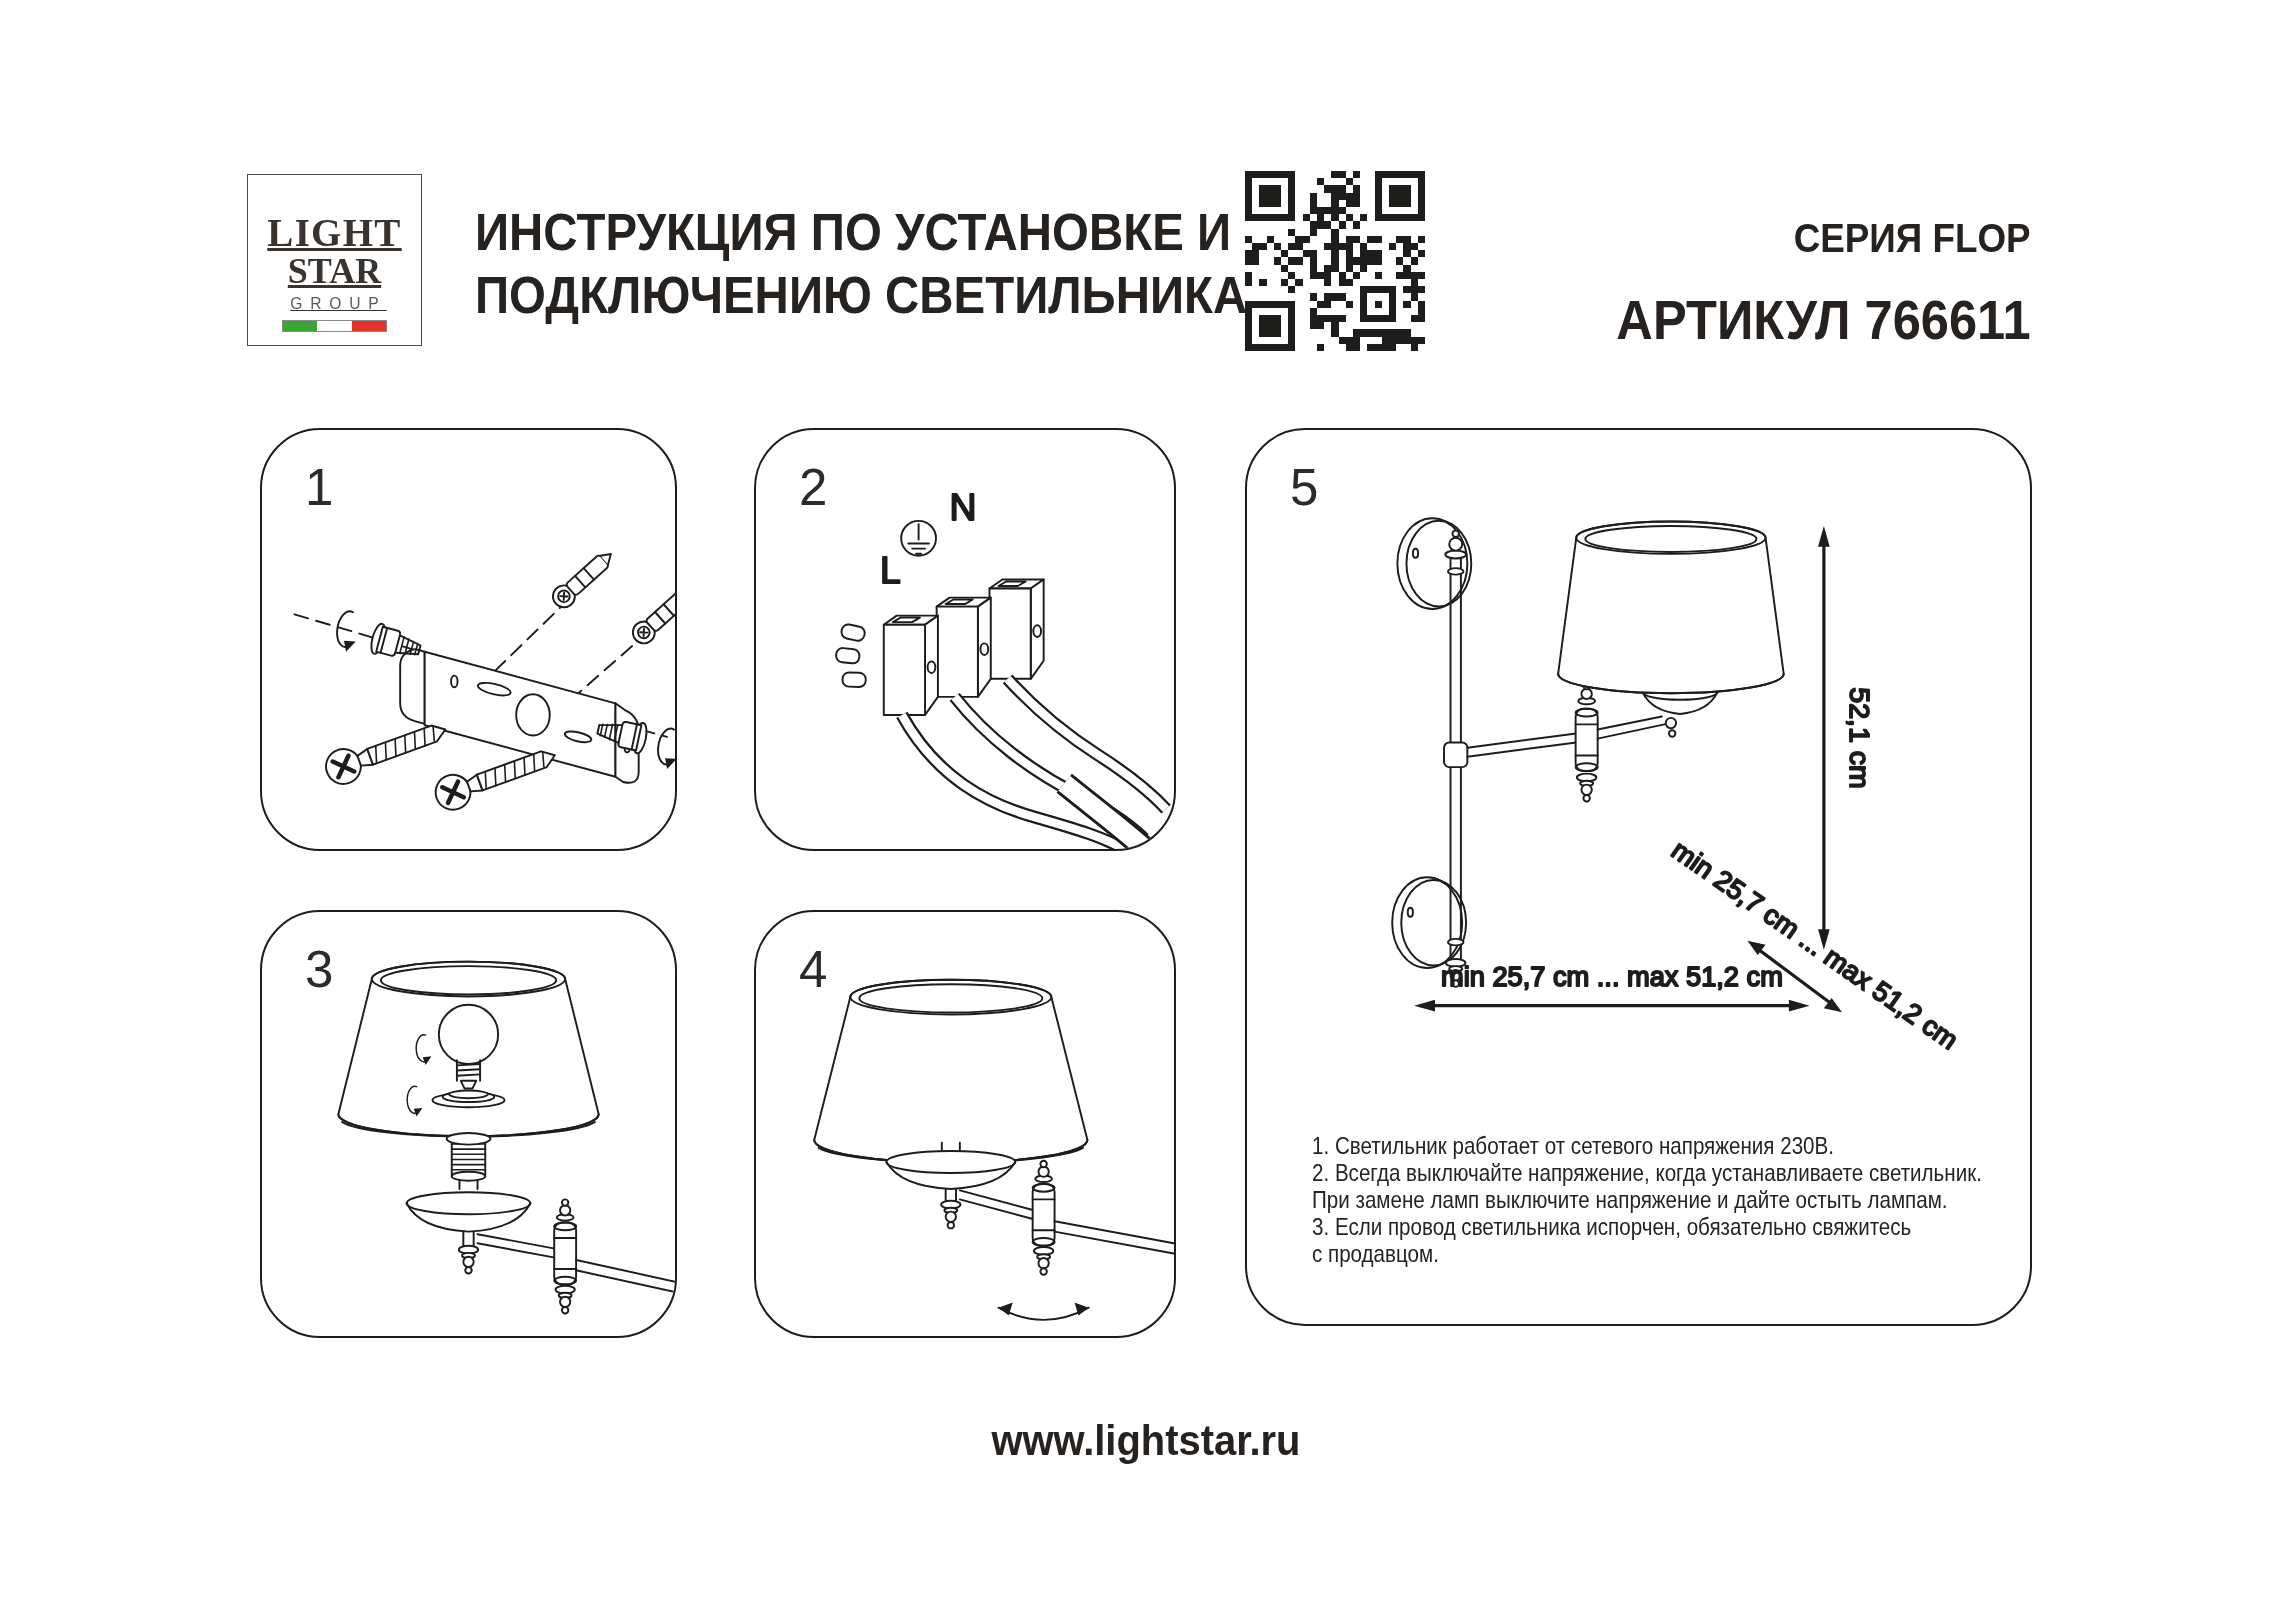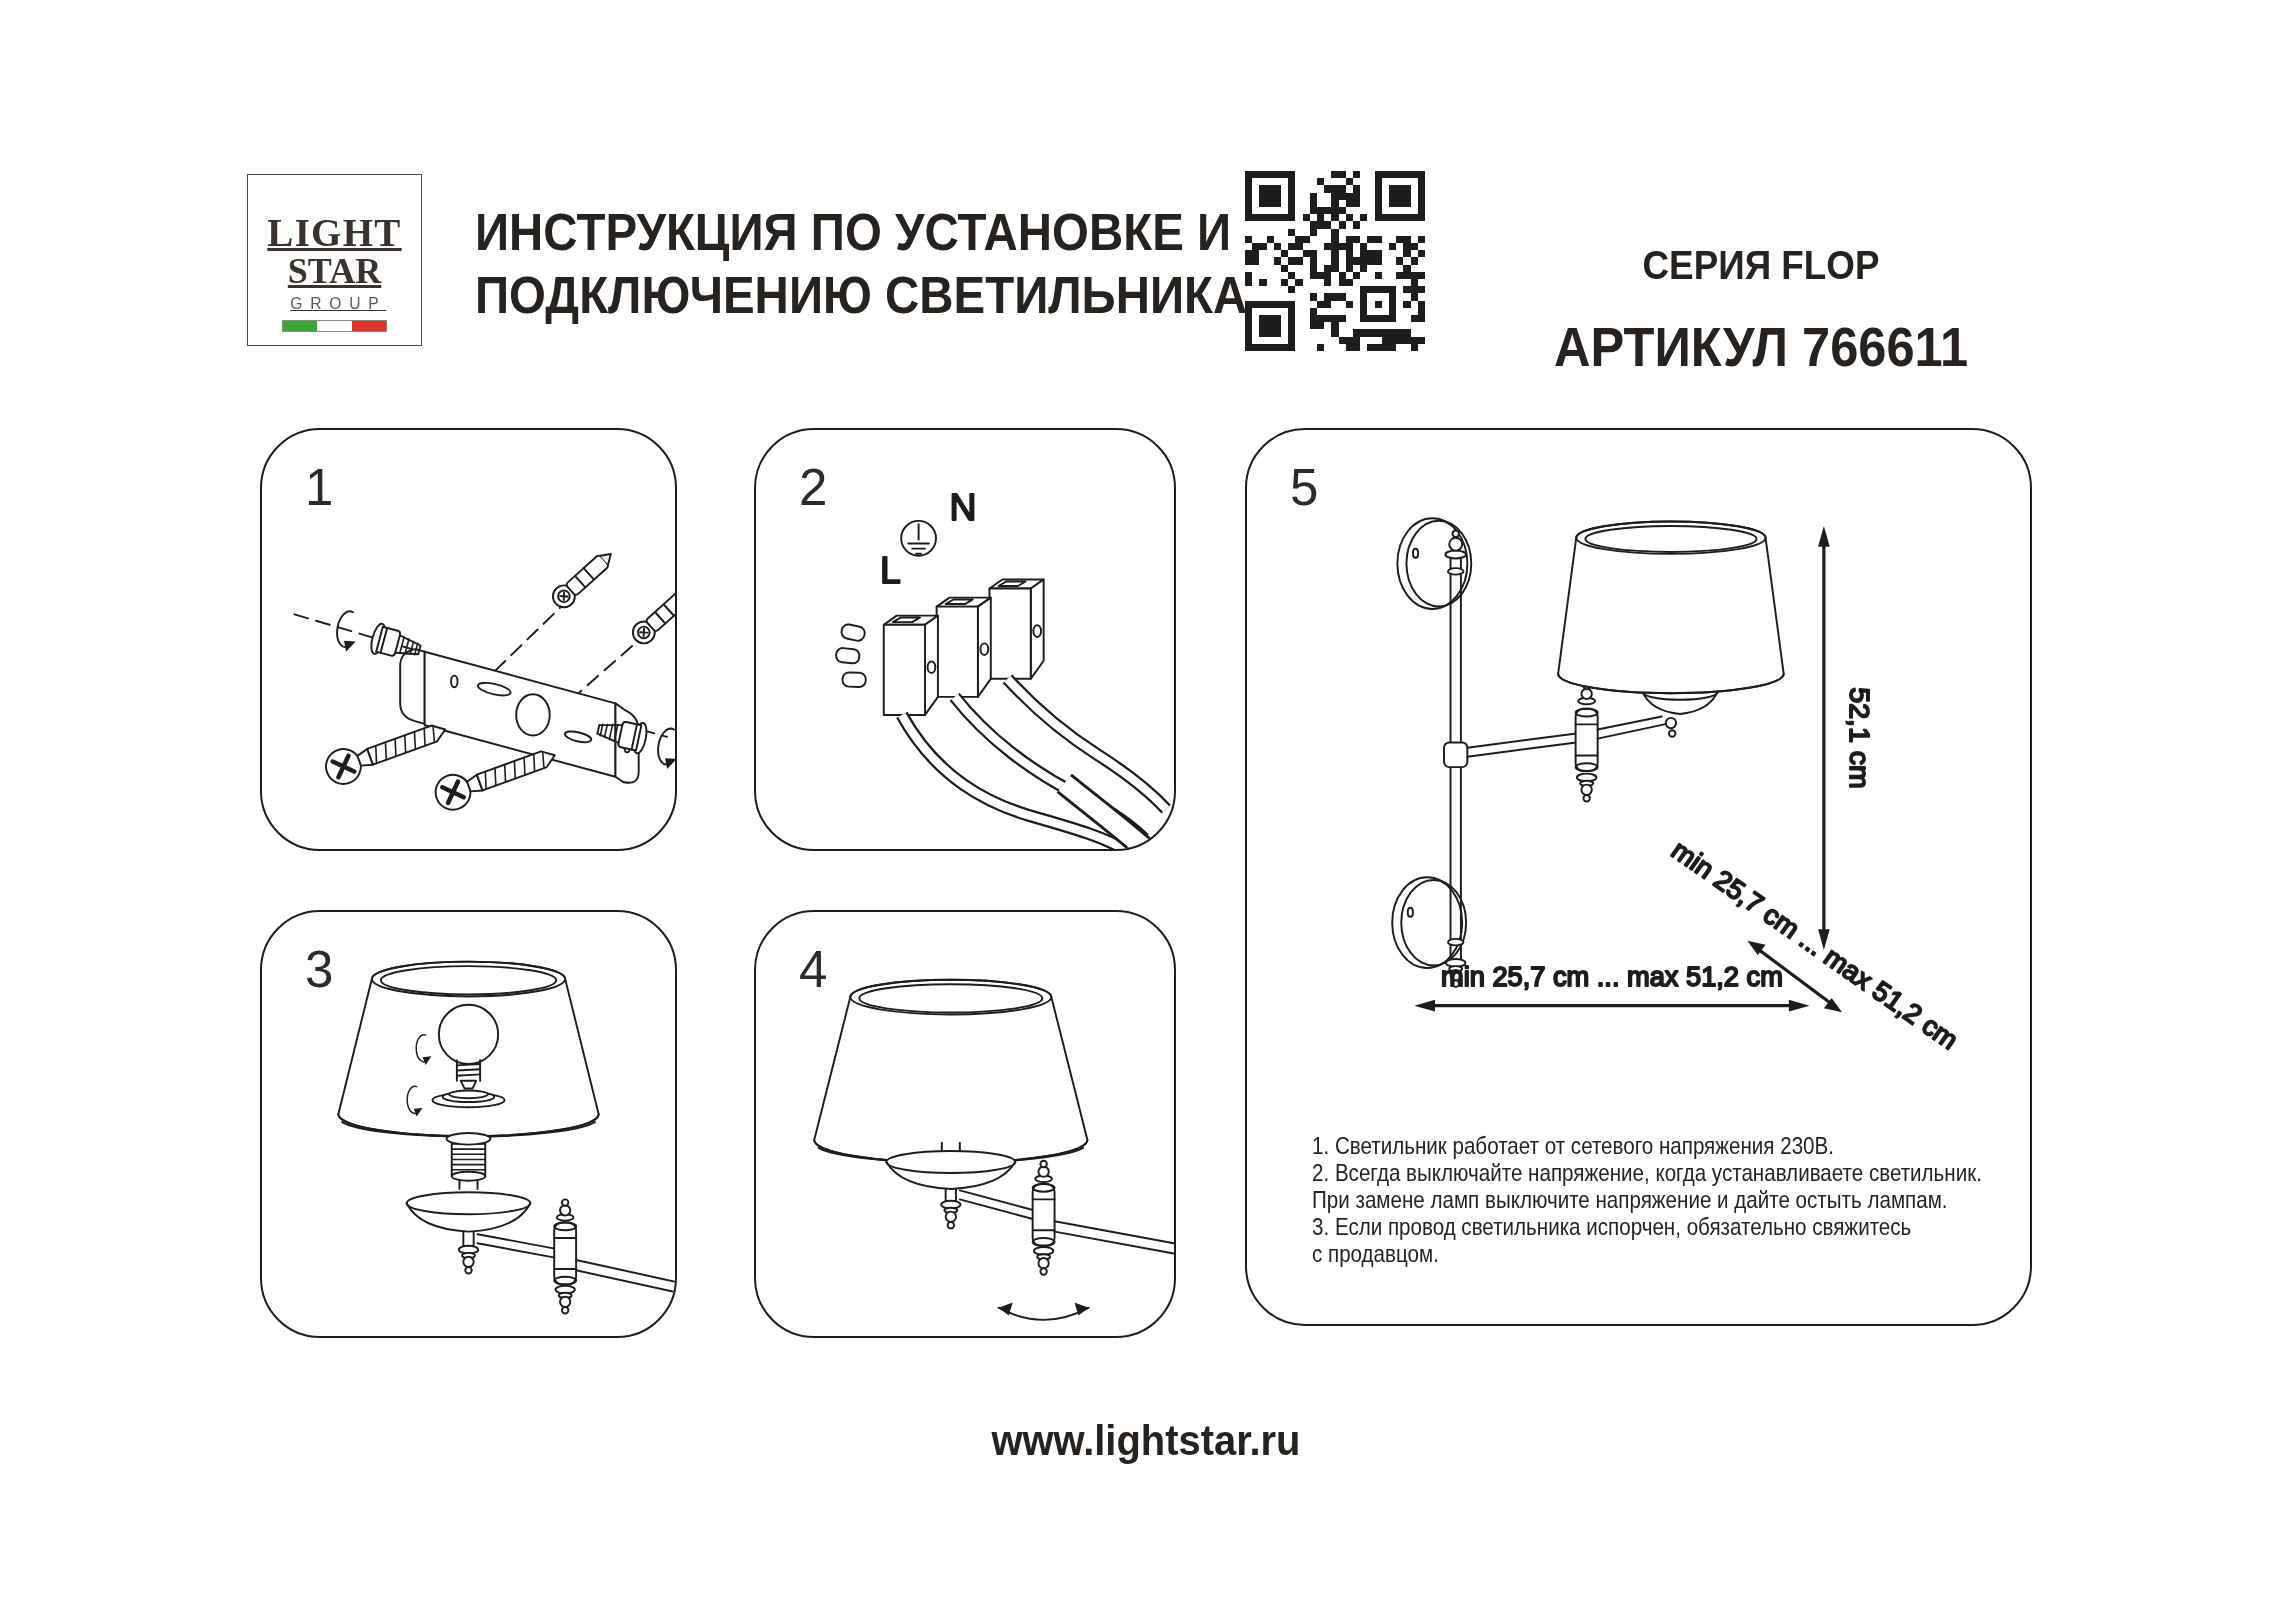--- a/index.html
+++ b/index.html
@@ -11,21 +11,21 @@
   .logo-light{margin-top:40px;font-size:39px;line-height:35px;font-weight:bold;letter-spacing:1.3px;}
   .logo-star{font-size:36px;line-height:43px;font-weight:bold;}
   .logo-group{font-family:"Liberation Sans",sans-serif;font-size:15.6px;line-height:17px;letter-spacing:7.8px;
               text-indent:7.8px;margin-top:2px;color:#5a5a5a;}
   .flag{width:103px;height:9.8px;margin:7.8px auto 0;border:1.3px solid #8a8a8a;display:flex;}
   .flag span{flex:1;}
   .title{position:absolute;left:475px;top:201px;font-weight:bold;font-size:51px;line-height:63px;
          white-space:nowrap;color:#262220;}
   .title .condense{transform:scaleX(.93);transform-origin:0 50%;}
   .qr{position:absolute;left:1245px;top:171px;width:180px;height:180px;shape-rendering:crispEdges;}
-  .product{position:absolute;left:1468px;top:215px;width:586px;text-align:center;font-weight:bold;color:#262220;margin-top:27px;}
+  .product{position:absolute;left:1468px;top:215px;width:586px;text-align:right;font-weight:bold;color:#262220;}
   .series{font-size:40px;line-height:47px;transform:scaleX(.92);}
   .article{font-size:55px;line-height:59px;margin-top:29px;transform:scaleX(.92);}
   
   .panel{position:absolute;border:2px solid #1d1d1b;border-radius:60px;overflow:hidden;background:#fff;box-sizing:border-box;}
   .p1{left:260px;top:428px;width:417px;height:423px;}
   .p2{left:754px;top:428px;width:422px;height:423px;}
   .p3{left:260px;top:910px;width:417px;height:428px;}
   .p4{left:754px;top:910px;width:422px;height:428px;}
   .p5{left:1245px;top:428px;width:787px;height:898px;}
   .num{position:absolute;left:43px;top:31px;font-size:51px;line-height:53px;color:#2b2b2b;}

